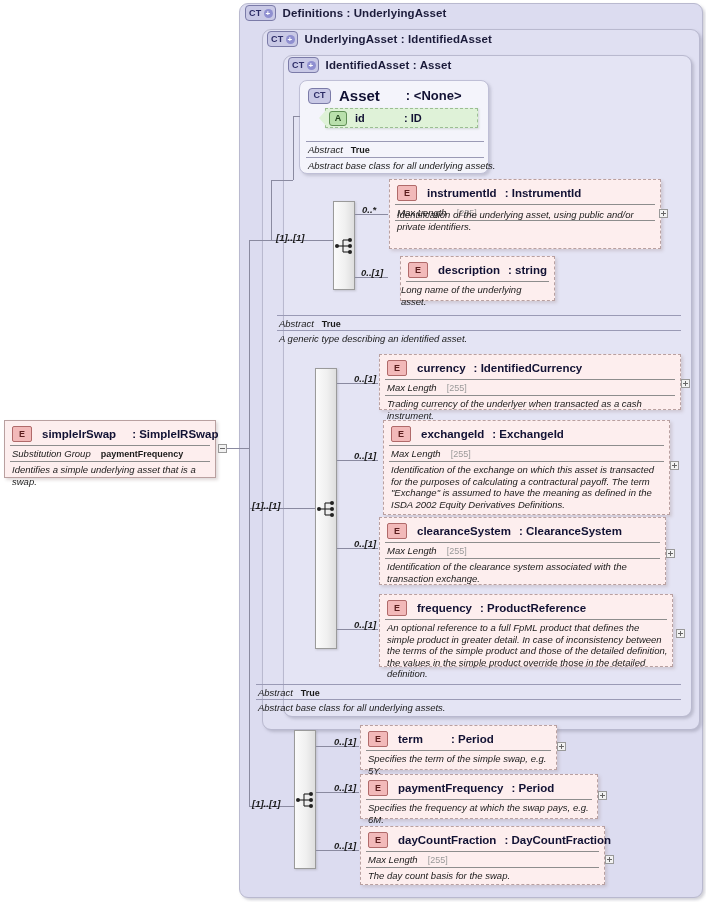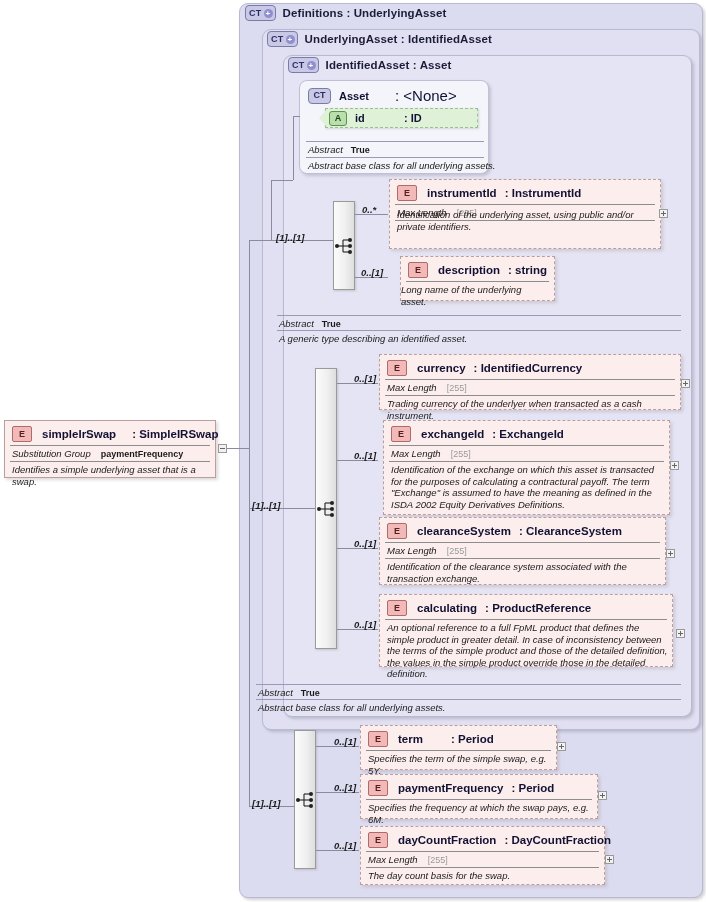--- a/index.html
+++ b/index.html
@@ -54,22 +54,22 @@
   }
   .asset-head{
     position:absolute;left:8px;top:6px;display:flex;align-items:center;gap:8px;
     white-space:nowrap;
   }
   .asset-head .ct-badge2{
     display:inline-flex;align-items:center;justify-content:center;
     width:21px;height:14px;border:1px solid #7b7ba8;border-radius:4px;
     background:#c9c9e6;font-size:9px;font-weight:bold;color:#2c2c66;line-height:1;
   }
-  .asset-head .nm{font-size:11px;font-weight:bold;color:#111133;}
-  .asset-head .ty{font-size:15px;font-weight:normal;color:#111133;}
+  .asset-head .nm{font-size:15px;font-weight:bold;color:#111133;}
+  .asset-head .ty{font-size:13px;font-weight:bold;color:#111133;}
 
   
   .attr-box{
     position:absolute;box-sizing:border-box;
     background:#dff2d8;border:1px dashed #9bbf92;
     display:flex;align-items:center;
     box-shadow:1px 1px 2px rgba(130,150,130,.3);
   }
   .attr-point{
     position:absolute;left:-7px;top:0;width:8px;height:100%;
@@ -381,21 +381,21 @@
       <span class="k">Max Length</span><span class="v">[255]</span>
     </div>
     <div class="el-rule" style="left:5px;top:40px;width:275px;"></div>
     <div class="el-desc" style="left:7px;top:43px;width:274px;">Identification of the clearance system associated with the transaction exchange.</div>
   </div>
   <div class="plusbtn" style="left:666px;top:549px;"></div>
 
   <div class="el-box" style="left:379px;top:594px;width:294px;height:73px;">
     <div class="el-head">
       <span class="el-badge">E</span>
-      <span class="el-name">calculating</span>
+      <span class="el-name">frequency</span>
       <span class="el-type" style="margin-left:8px;"><span>:</span> <span>ProductReference</span></span>
     </div>
     <div class="el-rule" style="left:5px;top:24px;width:282px;"></div>
     <div class="el-desc" style="left:7px;top:27px;width:282px;">An optional reference to a full FpML product that defines the simple product in greater detail. In case of inconsistency between the terms of the simple product and those of the detailed definition, the values in the simple product override those in the detailed definition.</div>
   </div>
   <div class="plusbtn" style="left:676px;top:629px;"></div>
 
   <div class="seq" style="left:294px;top:730px;width:22px;height:139px;">
     <svg class="seq-ico" width="22" height="22" style="left:0;top:58px;" viewBox="0 0 22 22">
       <line x1="3" y1="11" x2="9" y2="11" stroke="#222" stroke-width="1.1"></line>

